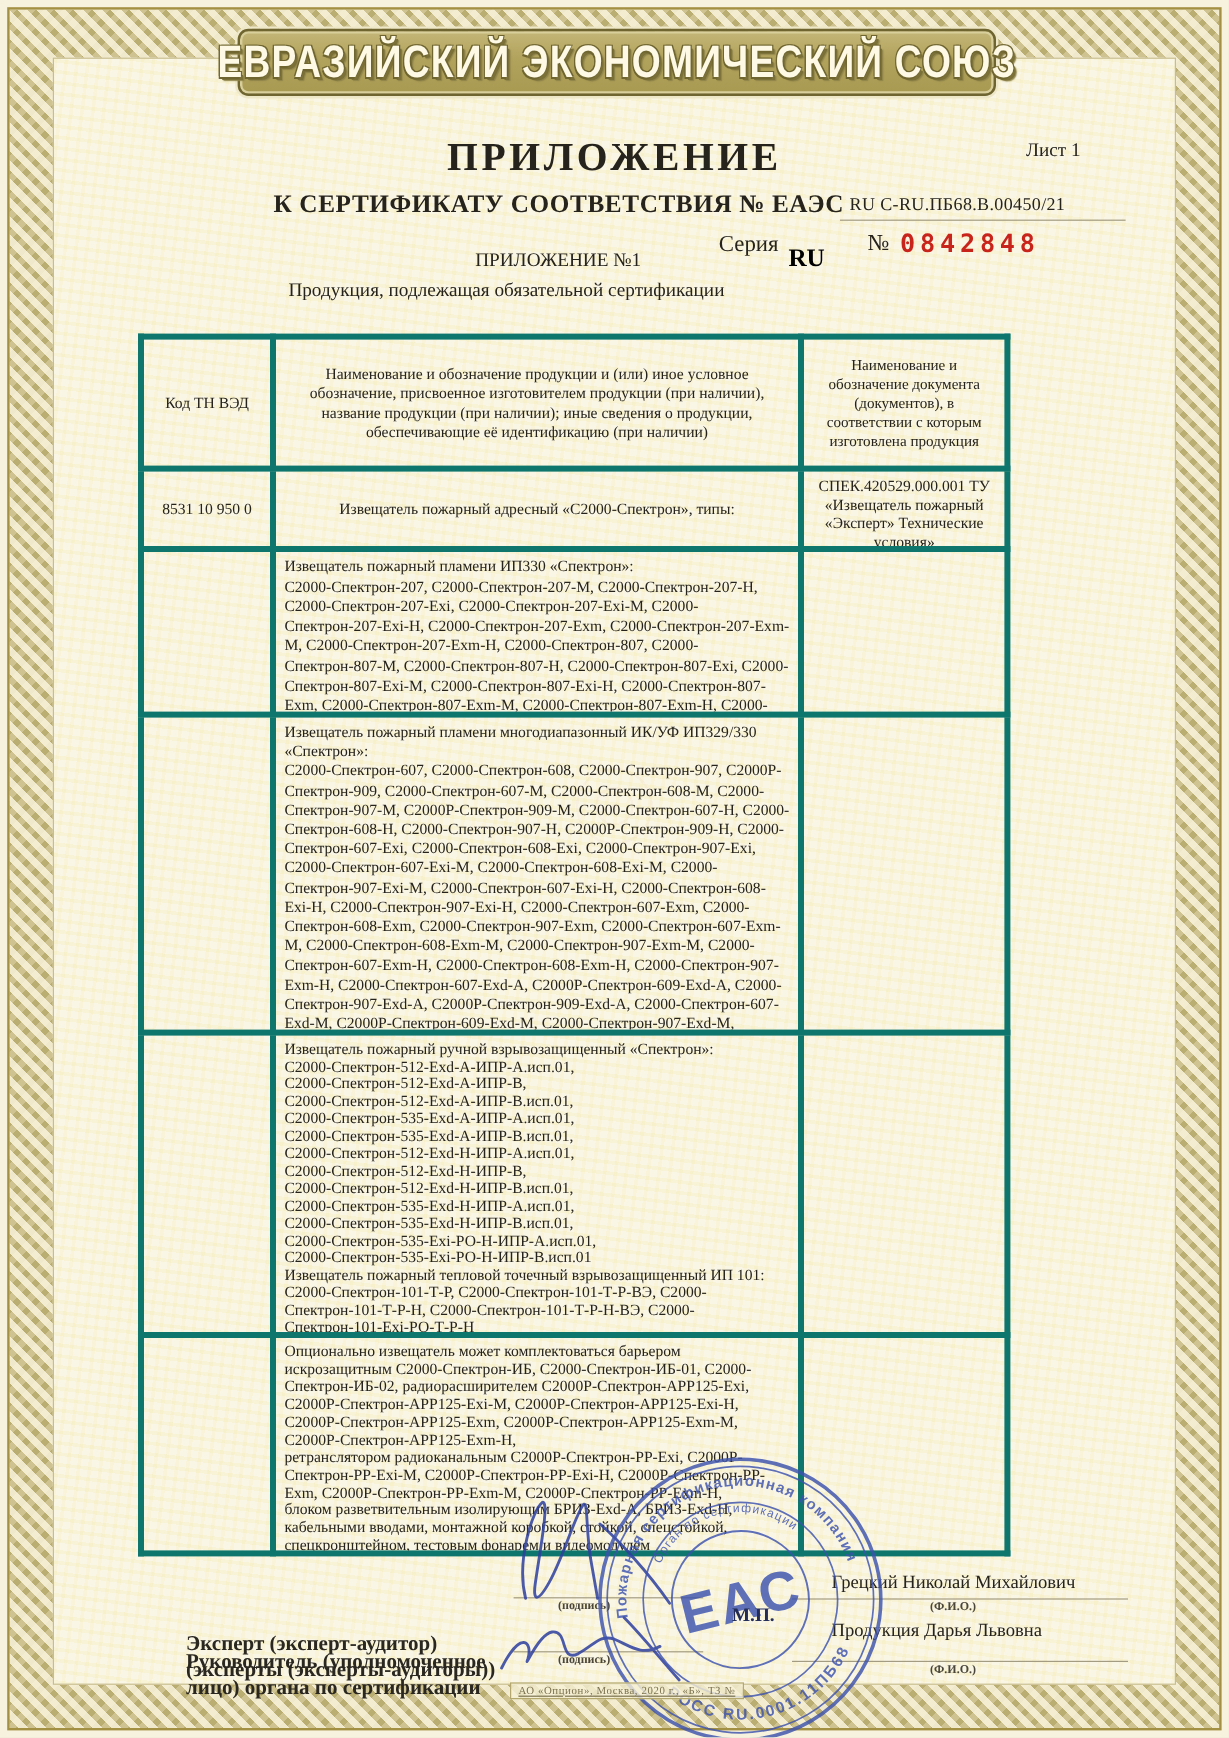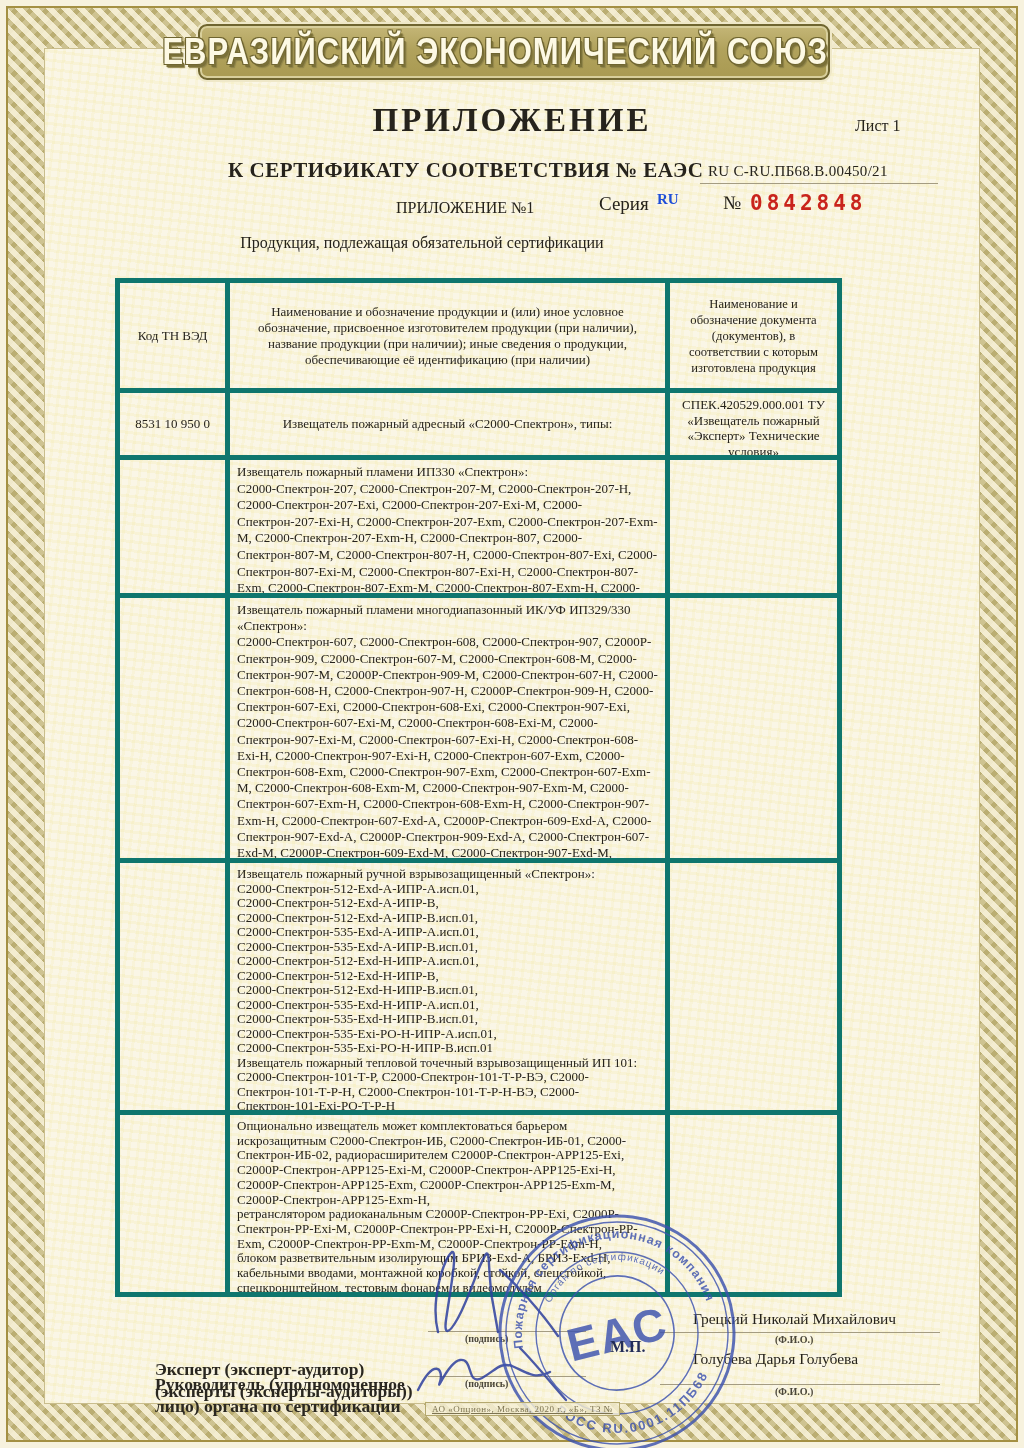--- a/index.html
+++ b/index.html
@@ -15,33 +15,33 @@
   .inner-sheet{position:absolute;left:44px;top:48px;right:44px;bottom:44px;background:#faf6e6;border:1px solid #c9bd8d;
     background-image:
       radial-gradient(circle at 50% 46%, rgba(220,170,150,.10) 0 2px, transparent 2px 14px, rgba(220,170,150,.08) 14px 16px, transparent 16px 30px, rgba(220,170,150,.07) 30px 32px, transparent 32px 60px),
       repeating-linear-gradient(7deg, rgba(238,224,130,.16) 0 3px, transparent 3px 9px),
       repeating-linear-gradient(97deg, rgba(238,224,130,.13) 0 3px, transparent 3px 9px);}
 
   
   .banner{position:absolute;left:198px;top:24px;width:628px;height:52px;
     background:linear-gradient(180deg,#c4b677 0%,#b1a25c 45%,#a99a52 100%);
     border:2px solid #6f6530;border-radius:9px;box-shadow:inset 0 0 0 2px #d8cf9c, 0 0 0 2px #efe8c8;
-    display:flex;align-items:center;justify-content:flex-end;}
+    display:flex;align-items:center;justify-content:center;}
   .banner span{font-family:"Liberation Sans", sans-serif;font-weight:700;font-size:31px;letter-spacing:1px;
     color:#fdf9e4;transform:scaleY(1.22);white-space:nowrap;
     text-shadow:-1px -1px 0 #6f6530,1px -1px 0 #6f6530,-1px 1px 0 #6f6530,2px 2px 0 #7a7038,3px 3px 1px #8d8248;}
 
   .abs{position:absolute;}
   .title{font-size:33px;font-weight:700;letter-spacing:3px;color:#26231c;}
   .sheet{font-size:16px;color:#26231c;}
   .certline{font-size:21px;font-weight:700;letter-spacing:.5px;color:#26231c;white-space:nowrap;}
   .certnum{font-size:15px;font-weight:400;letter-spacing:.3px;color:#26231c;white-space:nowrap;}
-  .app-num{font-size:16px;color:#26231c;}
+  .app-num{font-size:16px;color:#26231c;margin-top:10px;}
   .series-lab,.num-lab{font-size:19px;color:#26231c;}
-  .red-bold{color:#1d4ed8;font-weight:700;font-size:15px;}
+  .red-bold{color:#000000;font-weight:700;font-size:21px;margin-top:12px;}
   .serial{font-family:"DejaVu Sans Mono", monospace;color:#c9241c;font-weight:700;font-size:21px;letter-spacing:4px;}
   .subtitle{font-size:16px;color:#26231c;}
 
   .u-line{border-bottom:1px solid #a49c82;height:1px;}
 
   
   table.cert{border-collapse:collapse;table-layout:fixed;width:722px;font-size:13px;color:#26231c;}
   table.cert td{border:5px solid #0f766e;vertical-align:top;padding:0;}
   .cell{padding:4px 7px;overflow:hidden;white-space:pre-line;}
   .c-center{text-align:center;}
@@ -68,21 +68,21 @@
 
 <div id="page">
 
   <div class="frame"></div>
   <div class="inner-sheet"></div>
 
   <div class="banner">
     <span>ЕВРАЗИЙСКИЙ ЭКОНОМИЧЕСКИЙ СОЮЗ</span>
   </div>
 
-  <div class="abs title" style="left:0;top:102px;width:1024px;text-align:center;">ПРИЛОЖЕНИЕ</div>
+  <div class="abs title" style="left:0;top:114px;width:1024px;text-align:center;">ПРИЛОЖЕНИЕ</div>
   <div class="abs sheet" style="left:855px;top:117px;">Лист 1</div>
 
   <div class="abs certline" style="left:228px;top:158px;">К СЕРТИФИКАТУ СООТВЕТСТВИЯ № ЕАЭС</div>
   <div class="abs certnum" style="left:708px;top:163px;">RU C-RU.ПБ68.В.00450/21</div>
   <div class="abs u-line" style="left:700px;top:182px;width:238px;"></div>
 
   <div class="abs app-num" style="left:396px;top:199px;">ПРИЛОЖЕНИЕ №1</div>
   <div class="abs series-lab" style="left:599px;top:193px;">Серия</div>
   <div class="abs red-bold" style="left:657px;top:191px;">RU</div>
   <div class="abs num-lab" style="left:723px;top:192px;">№</div>
@@ -192,21 +192,21 @@
   <div class="abs u-line" style="left:428px;top:1330px;width:158px;"></div>
   <div class="abs sig-sub" style="left:465px;top:1333px;">(подпись)</div>
   <div class="abs sig-name" style="left:693px;top:1310px;">Грецкий Николай Михайлович</div>
   <div class="abs u-line" style="left:660px;top:1331px;width:280px;"></div>
   <div class="abs sig-sub" style="left:775px;top:1334px;">(Ф.И.О.)</div>
 
   <div class="abs sig-role" style="left:155px;top:1358px;">Эксперт (эксперт-аудитор)
 (эксперты (эксперты-аудиторы))</div>
   <div class="abs u-line" style="left:428px;top:1375px;width:158px;"></div>
   <div class="abs sig-sub" style="left:465px;top:1378px;">(подпись)</div>
-  <div class="abs sig-name" style="left:693px;top:1350px;">Голубева Дарья Голубева</div>
+  <div class="abs sig-name" style="left:693px;top:1350px;">Продукция Дарья Львовна</div>
   <div class="abs u-line" style="left:660px;top:1383px;width:280px;"></div>
   <div class="abs sig-sub" style="left:775px;top:1386px;">(Ф.И.О.)</div>
 
   <svg class="abs sig-ink" style="left:400px;top:1240px;" width="210" height="170" viewBox="0 0 210 170">
     <g fill="none" stroke="#2d3f9e" stroke-width="2.4" stroke-linecap="round">
       <path d="M38 92 C 30 60, 44 18, 52 12 C 58 10, 50 52, 46 80 C 44 94, 48 96, 58 78 C 70 56, 78 26, 86 14 C 90 10, 88 30, 92 58 L 98 92"></path>
       <path d="M100 30 C 116 44, 140 70, 158 96"></path>
       <path d="M18 150 C 34 118, 44 128, 40 142 C 36 154, 48 122, 60 120 C 74 118, 66 146, 82 138 C 96 130, 100 122, 112 126 C 126 132, 134 140, 150 132"></path>
       <path d="M120 108 C 134 122, 150 142, 166 160"></path>
     </g>

